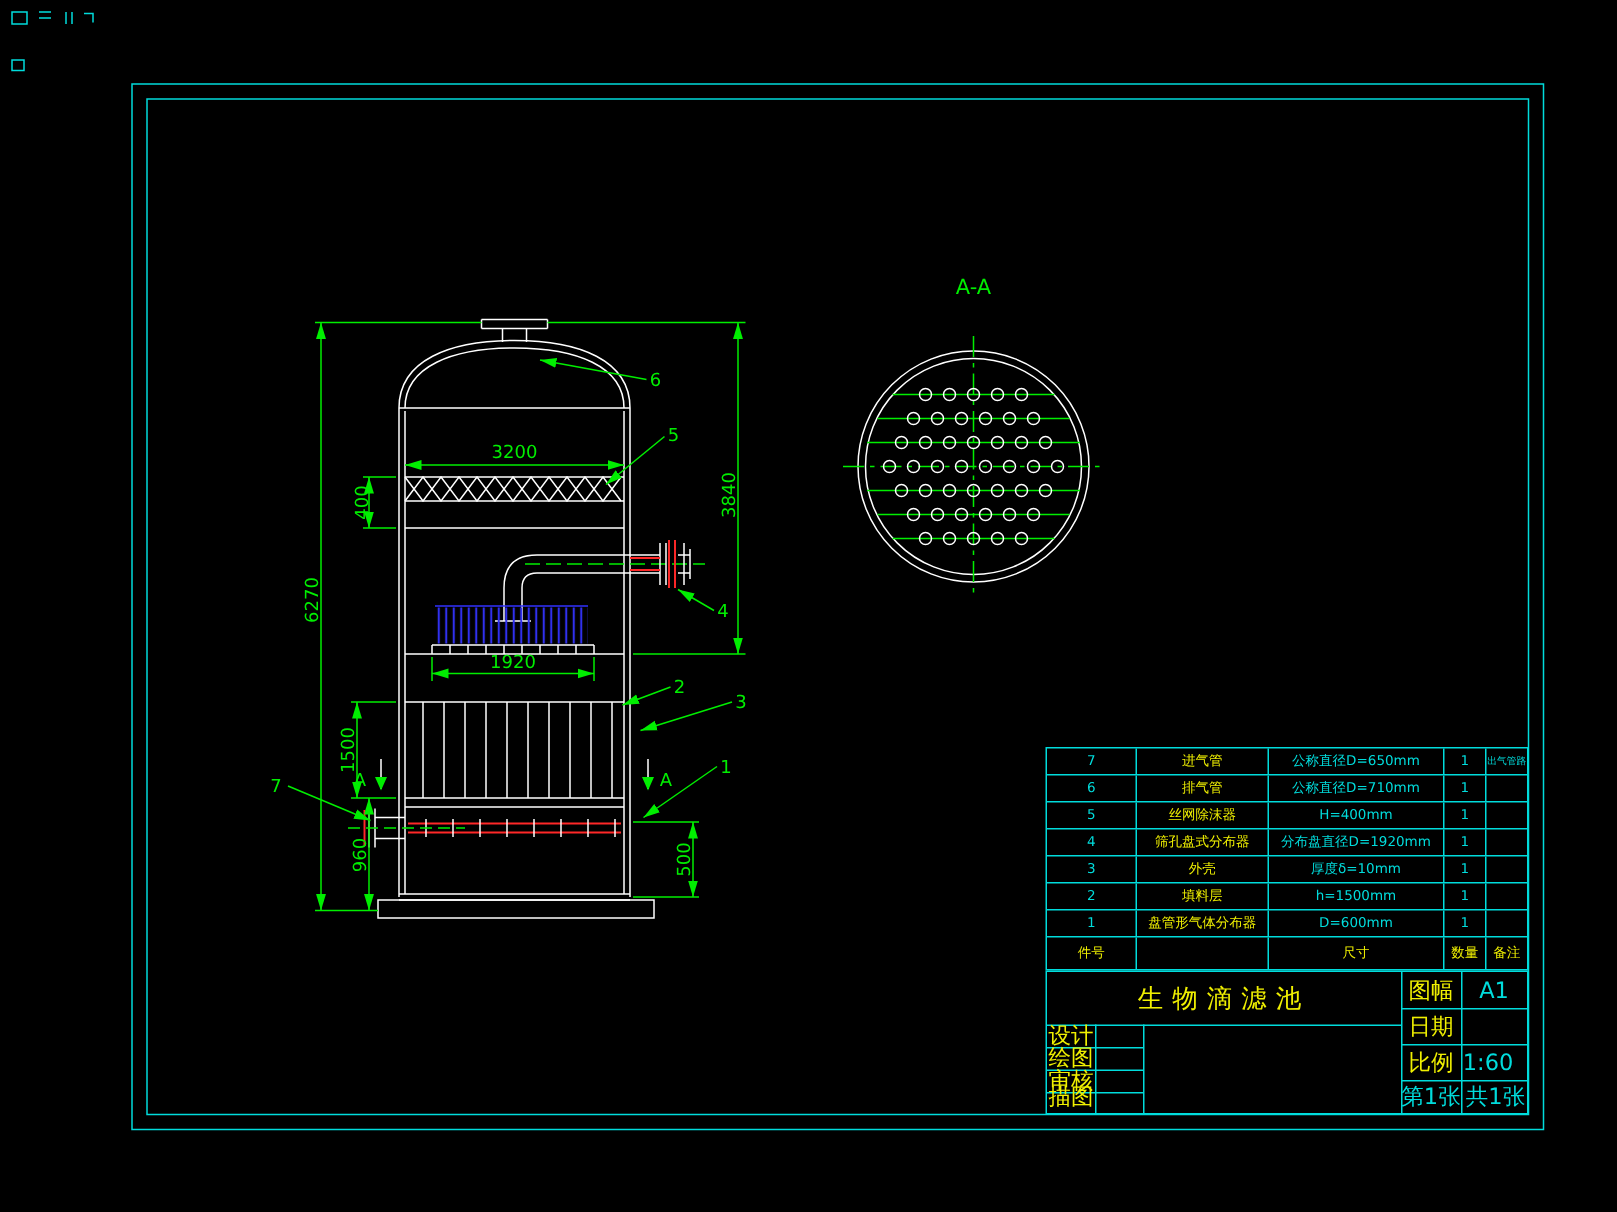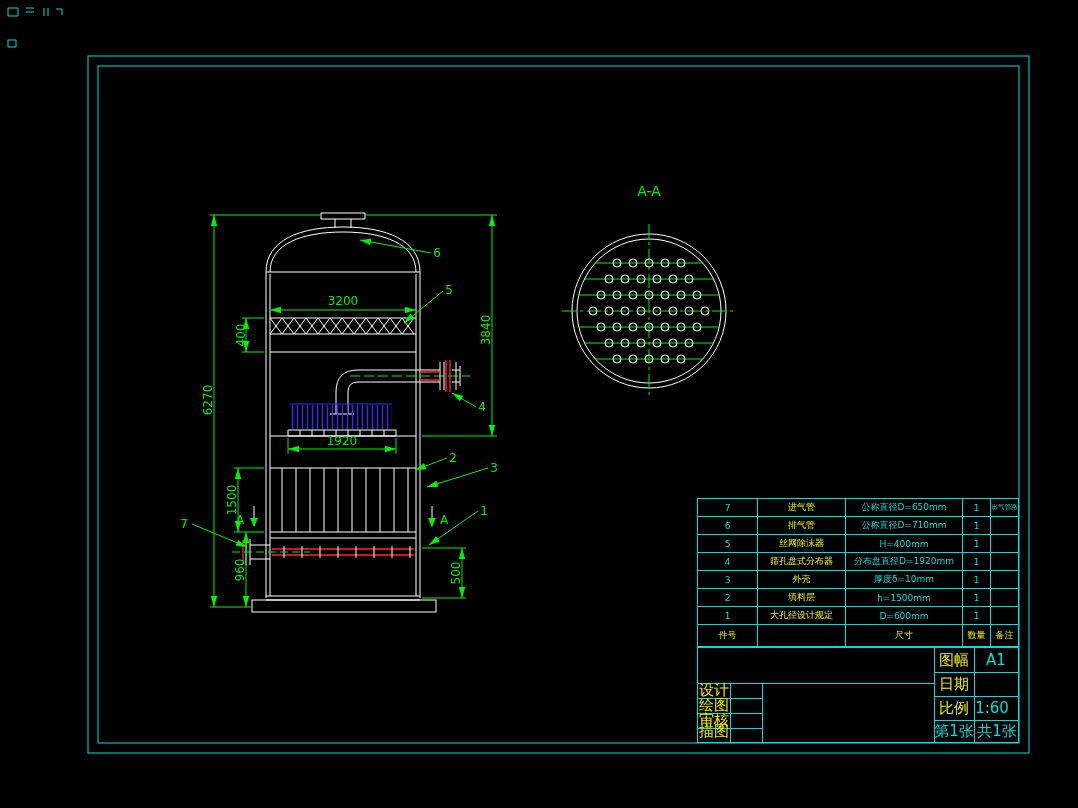--- a/index.html
+++ b/index.html
@@ -275,35 +275,36 @@
     </div>
     <div class="pt-row">
       <div class="ptc c0 cyt">2</div>
       <div class="ptc c1 y">填料层</div>
       <div class="ptc c2 cyt">h=1500mm</div>
       <div class="ptc c3 cyt">1</div>
       <div class="ptc c4 cyt"></div>
     </div>
     <div class="pt-row">
       <div class="ptc c0 cyt">1</div>
-      <div class="ptc c1 y">大孔径设计规定</div>
+      <div class="ptc c1 y">盘管形气体分布器</div>
       <div class="ptc c2 cyt">D=600mm</div>
       <div class="ptc c3 cyt">1</div>
       <div class="ptc c4 cyt"></div>
     </div>
     <div class="pt-row header">
       <div class="ptc c0 y">件号</div>
       <div class="ptc c1 y"></div>
       <div class="ptc c2 y">尺寸</div>
       <div class="ptc c3 y">数量</div>
       <div class="ptc c4 y">备注</div>
     </div>
   </div>
 
   <div class="tb">
+    <div class="tb-title">生物滴滤池</div>
     <div class="vl" style="left:236px;top:0;height:94px"></div>
     <div class="vl" style="left:276px;top:0;height:94px"></div>
     <div class="hl" style="left:0;top:35px;width:236px"></div>
     <div class="vl" style="left:32px;top:35px;height:59px"></div>
     <div class="vl" style="left:64px;top:35px;height:59px"></div>
     <div class="hl" style="left:0;top:50px;width:64px"></div>
     <div class="hl" style="left:0;top:65px;width:64px"></div>
     <div class="hl" style="left:0;top:80px;width:64px"></div>
     <div class="hl" style="left:236px;top:24px;width:84px"></div>
     <div class="hl" style="left:236px;top:48px;width:84px"></div>

